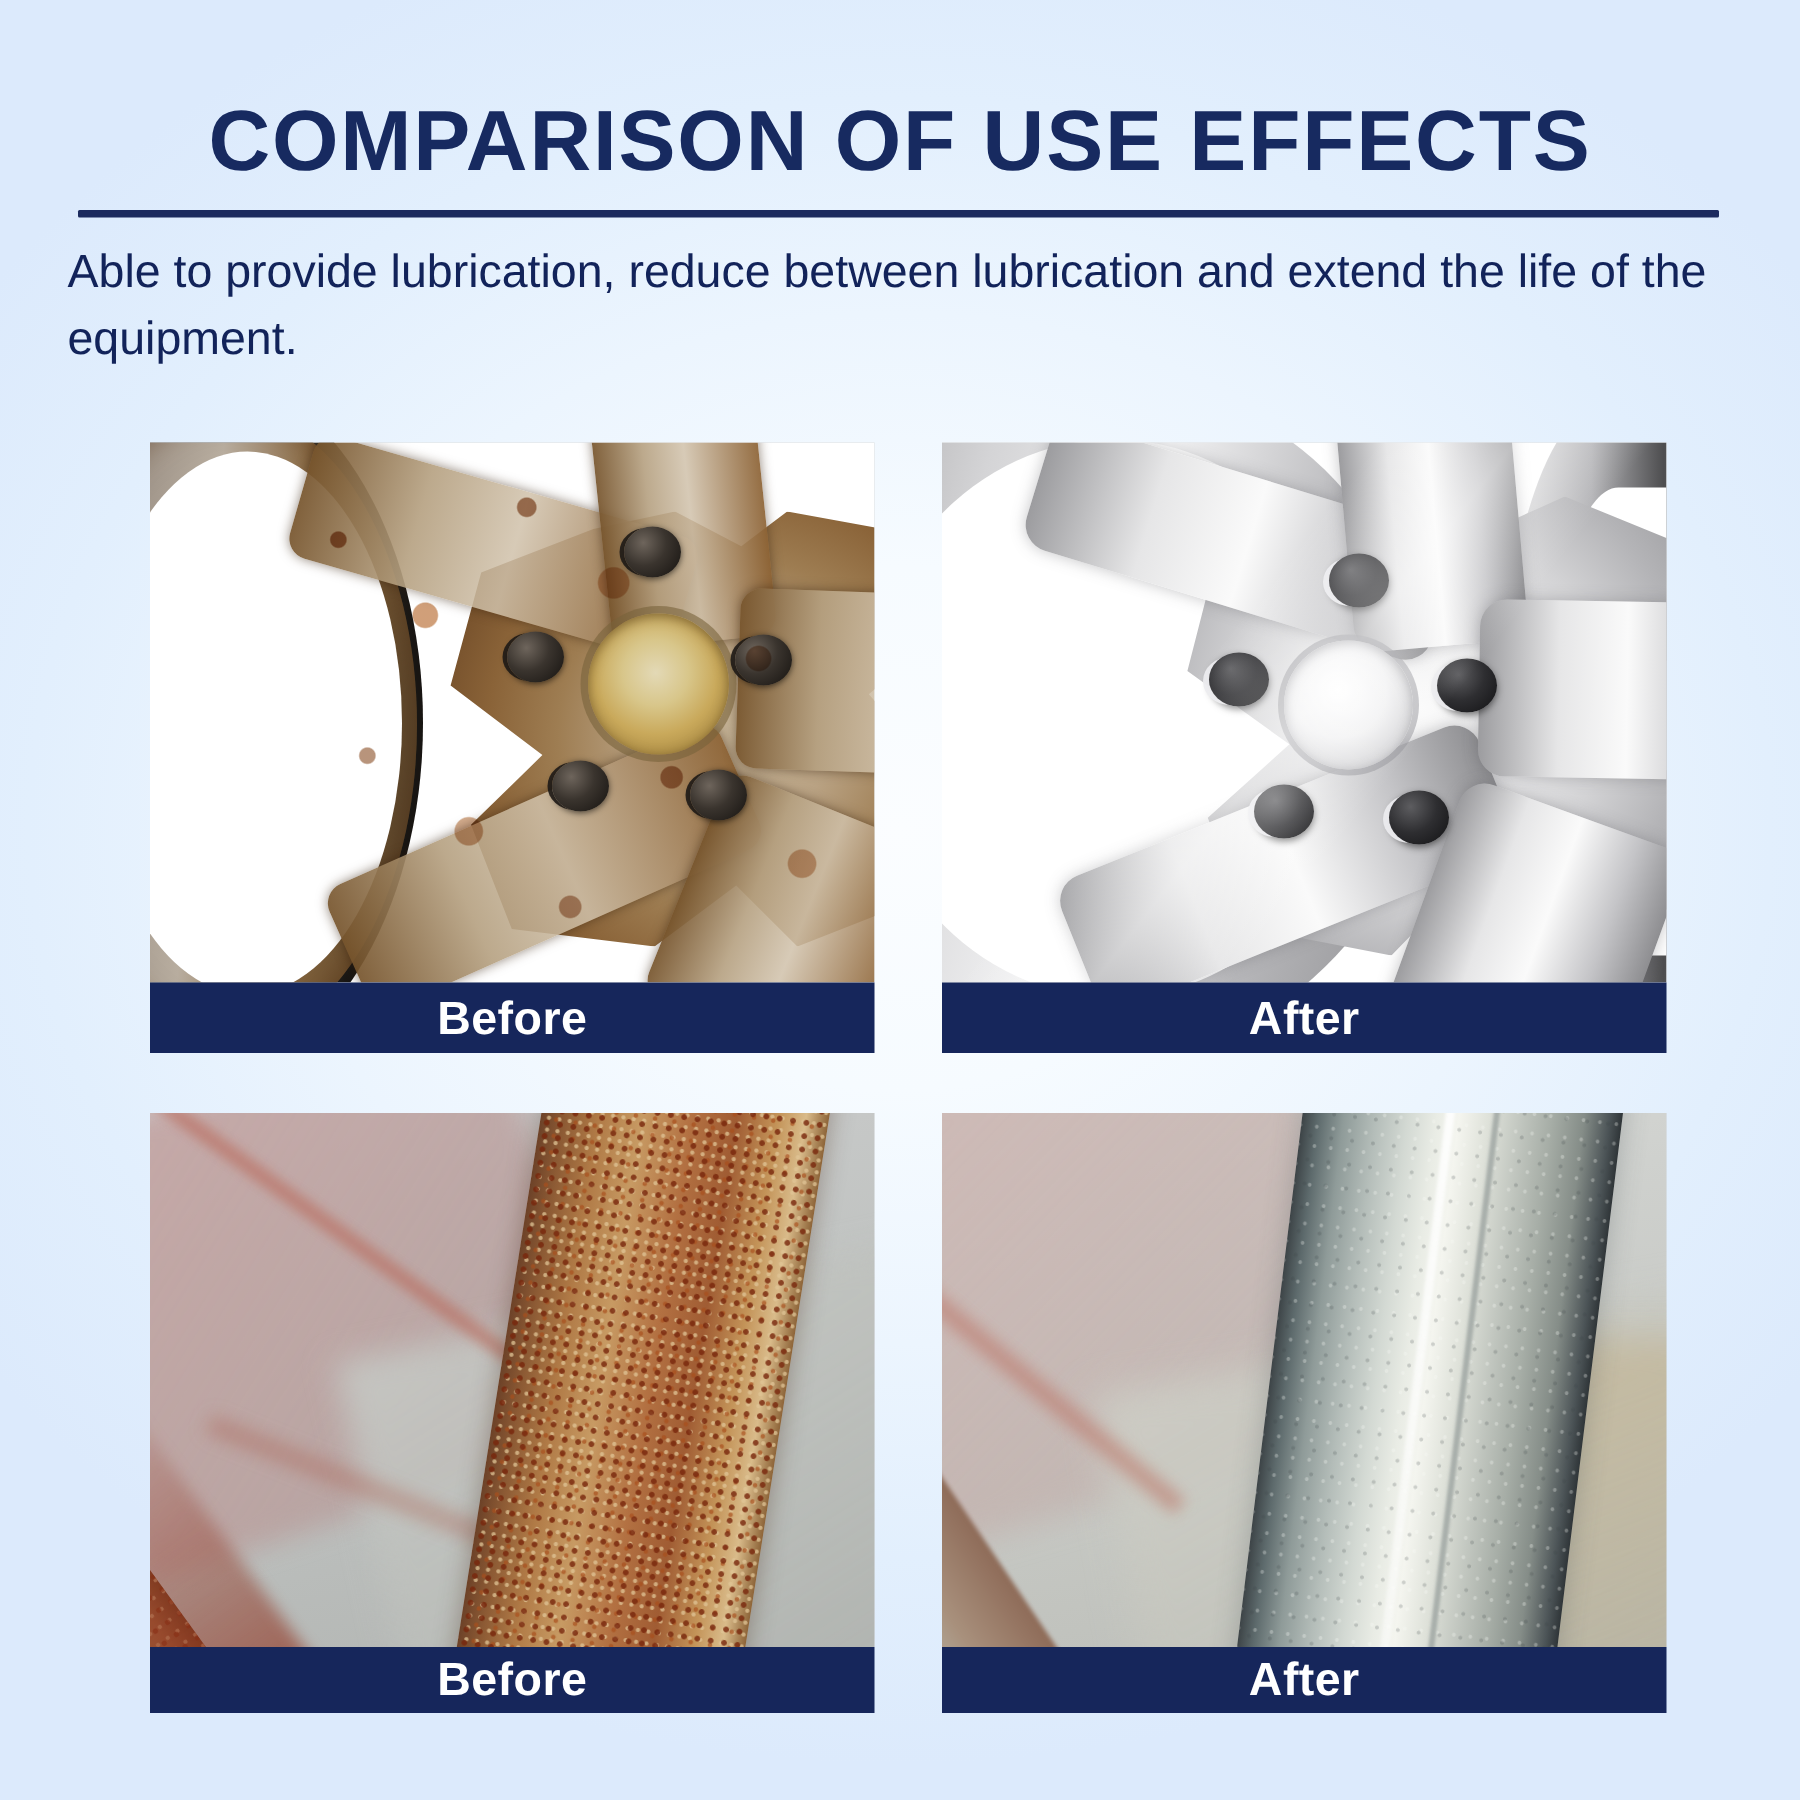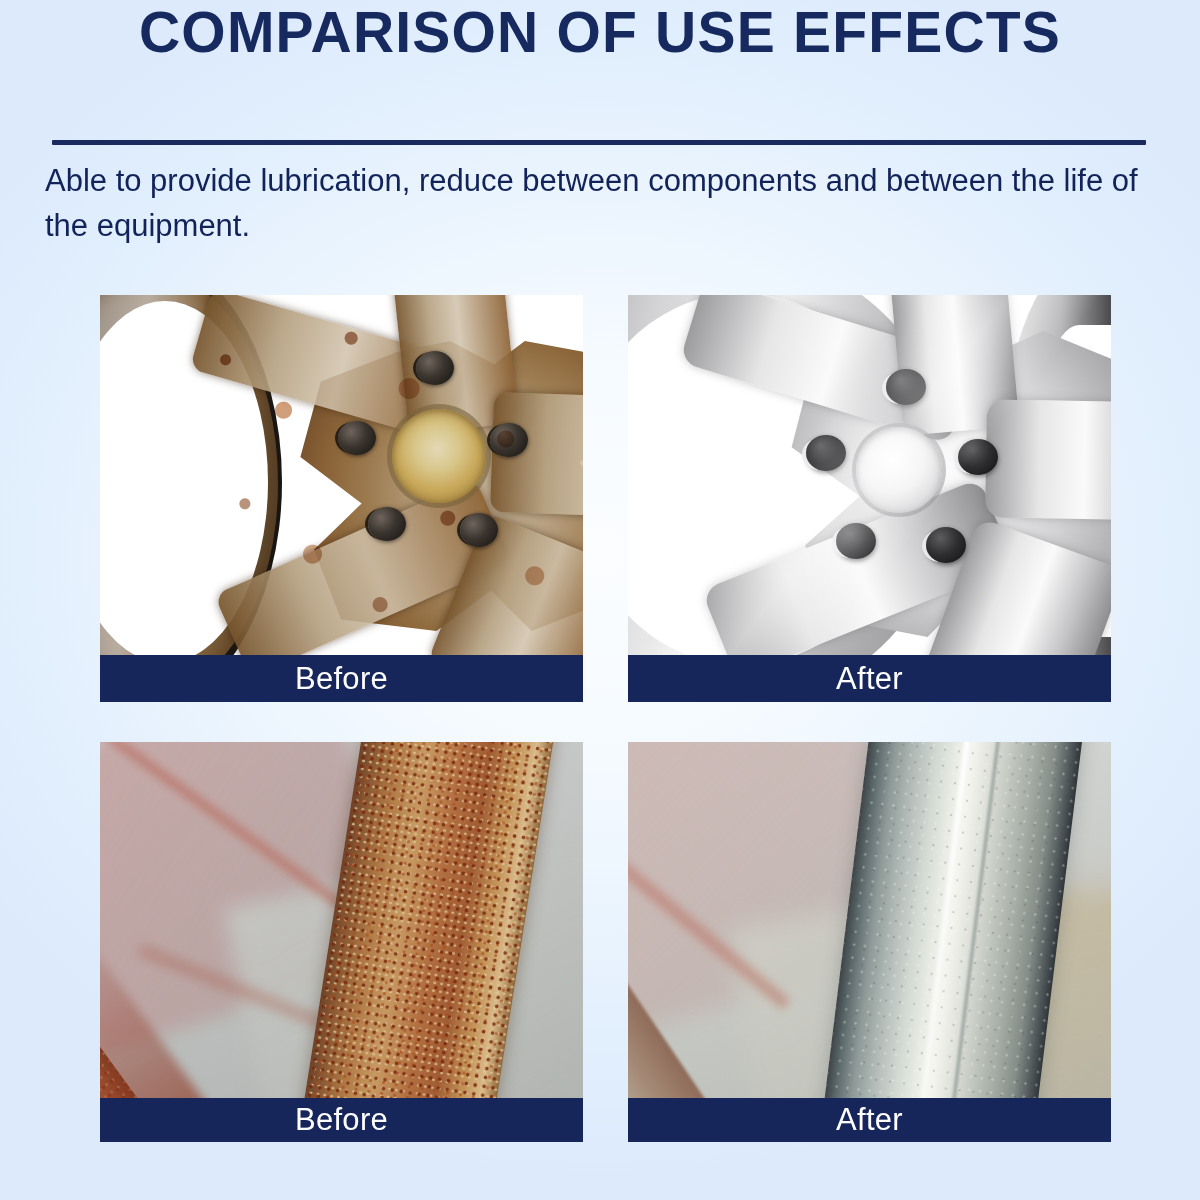--- a/index.html
+++ b/index.html
@@ -30,20 +30,21 @@
   
   .header {
     position: absolute;
     left: 0;
     top: 0;
     width: 1200px;
     text-align: center;
   }
   .page-title {
     margin: 0;
+    padding-top: 62px;
     font-size: 57px;
     line-height: 64px;
     font-weight: 900;
     letter-spacing: 1.2px;
     color: #172a60;
     font-family: "Liberation Sans", "DejaVu Sans", sans-serif;
     white-space: nowrap;
     transform: scaleX(1.0);
   }
   .title-rule {
@@ -81,21 +82,21 @@
     overflow: hidden;
   }
   .caption-bar {
     position: absolute;
     background: #16265b;
     color: #ffffff;
     display: flex;
     align-items: center;
     justify-content: center;
     font-size: 31px;
-    font-weight: 400;
+    font-weight: 700;
     letter-spacing: 0.3px;
     font-family: "Liberation Sans", "DejaVu Sans", sans-serif;
   }
 
   
   .col-left  { left: 100px; width: 483px; }
   .col-right { left: 628px; width: 483px; text-align: right; }
   .row-top    { top: 295px;  height: 360px; }
   .row-bottom { top: 742px;  height: 356px; }
   .bar-top    { top: 655px;  height: 47px; }
@@ -493,21 +494,21 @@
 </style>
 </head>
 <body>
 
 <div id="page">
 
   <div class="header">
     <h1 class="page-title">COMPARISON OF USE EFFECTS</h1>
   </div>
   <div class="title-rule"></div>
-  <p class="subtitle">Able to provide lubrication, reduce between components and between the life of the equipment.</p>
+  <p class="subtitle">Able to provide lubrication, reduce between lubrication and extend the life of the equipment.</p>
 
   <div class="panel col-left row-top">
     <div class="photo wheel-rusty">
       <div class="tire"></div>
       <div class="rim-ring"></div>
       <div class="rim-inner"></div>
       <div class="hub"></div>
       <div class="spoke sp1"></div>
       <div class="spoke sp2"></div>
       <div class="spoke sp3"></div>

